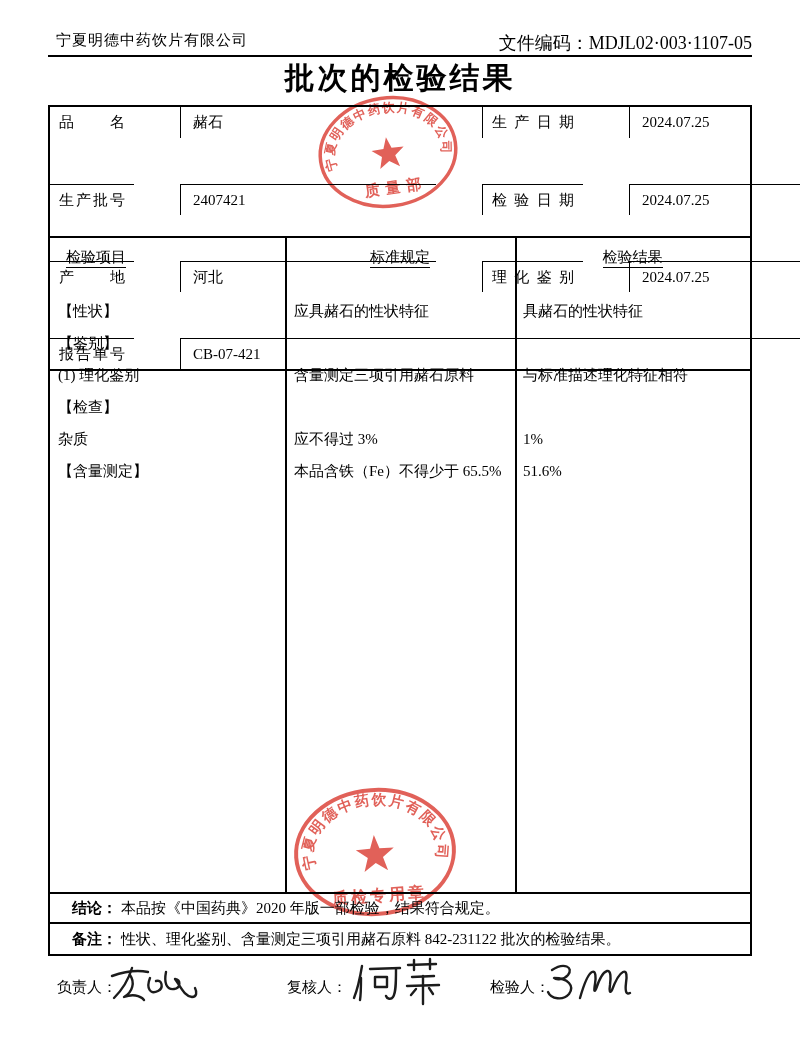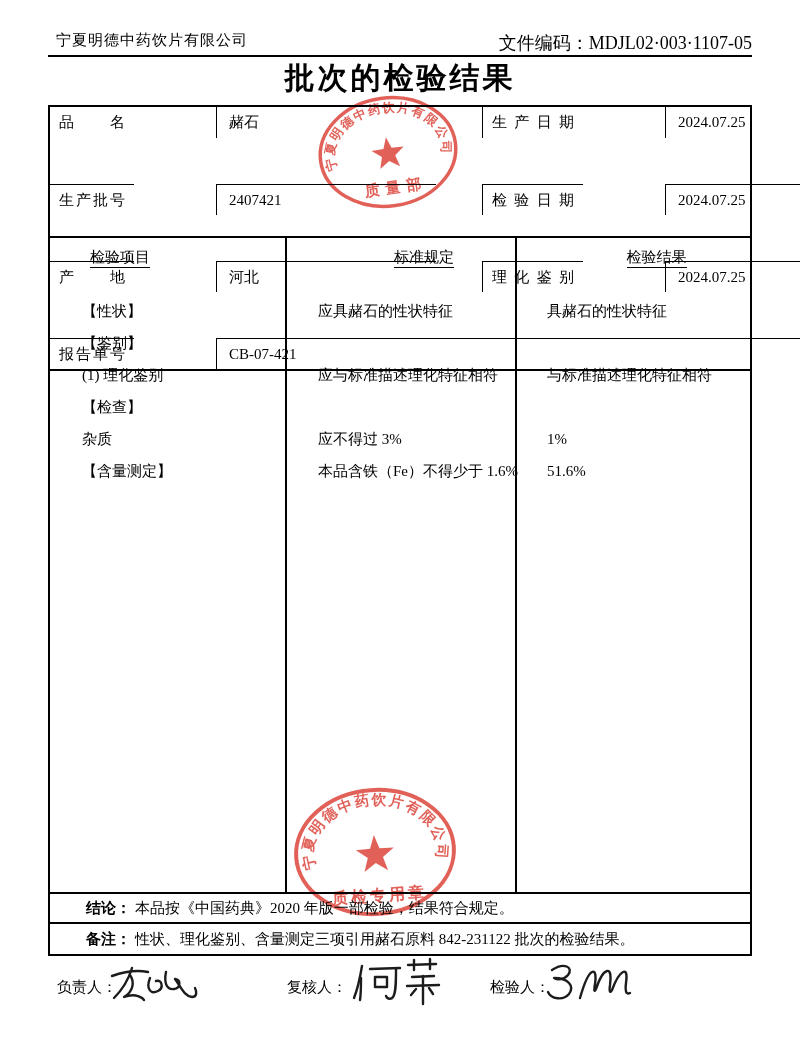--- a/index.html
+++ b/index.html
@@ -43,26 +43,26 @@
   }
   .info-table > div {
     display:flex; align-items:center;
     border-left:1.5px solid #000; border-top:1.5px solid #000;
     white-space:nowrap; overflow:visible;
   }
   .info-table > div.c0 { border-left:none; }
   .info-table > div.r0 { border-top:none; }
   .cell-label { padding:0 9px; }
   .cell-label span { display:block; width:100%; text-align:justify; text-align-last:justify; }
-  .cell-value { padding-left:12px;margin-left:36px; }
+  .cell-value { padding-left:12px; }
   .span3 { grid-column:2 / 5; }
   
   .main-table {
     position:absolute; left:48px; top:236px; width:704px; height:658px;
-    border:2px solid #000; font-size:15px;padding-left:24px;
+    border:2px solid #000; font-size:15px;
   }
   .vline { position:absolute; top:0; bottom:0; width:1.5px; background:#000; }
   .vl-1 { left:235px; } .vl-2 { left:465px; }
   .mt-header {
     display:grid; grid-template-columns:235px 230px 235px;
     padding-top:9px; line-height:20px;
   }
   .mt-header .h1 { justify-self:start; padding-left:16px; }
   .mt-header .h2, .mt-header .h3 { justify-self:center; }
   .mt-header span { border-bottom:1px solid #000; padding-bottom:2px; }
@@ -71,21 +71,21 @@
     display:grid; grid-template-columns:235px 230px 235px;
     height:32px; align-items:center; white-space:nowrap;
   }
   .mt-c1 { padding-left:8px; }
   .mt-c2 { padding-left:9px; }
   .mt-c3 { padding-left:8px; }
   
   .concl-row, .remark-row {
     position:absolute; left:48px; width:704px;
     border:2px solid #000; display:flex; align-items:center;
-    font-size:15px; padding-left:36px; white-space:nowrap; background:transparent;
+    font-size:15px; padding-left:22px; white-space:nowrap; background:transparent;
   }
   .concl-row { top:892px; height:32px; }
   .remark-row { top:922px; height:34px; }
   .row-label { font-family:"Liberation Sans","DejaVu Sans",sans-serif; font-weight:bold; margin-right:4px; }
   
   .sig-area { position:absolute; left:0; top:962px; width:758px; height:60px; }
   .sig-label { position:absolute; font-size:15px; top:16px; }
   .lbl-resp { left:57px; } .lbl-rev { left:287px; } .lbl-insp { left:490px; }
   .sig-svg { position:absolute; }
   .sig-1 { left:102px; top:0px; }
@@ -158,36 +158,36 @@
         <div class="mt-c2">应具赭石的性状特征</div>
         <div class="mt-c3">具赭石的性状特征</div>
       </div>
       <div class="mt-row">
         <div class="mt-c1">【鉴别】</div>
         <div class="mt-c2"></div>
         <div class="mt-c3"></div>
       </div>
       <div class="mt-row">
         <div class="mt-c1">(1) 理化鉴别</div>
-        <div class="mt-c2">应与标准描述理化特征相符</div>
+        <div class="mt-c2">含量测定三项引用赭石原料</div>
         <div class="mt-c3">与标准描述理化特征相符</div>
       </div>
       <div class="mt-row">
         <div class="mt-c1">【检查】</div>
         <div class="mt-c2"></div>
         <div class="mt-c3"></div>
       </div>
       <div class="mt-row">
         <div class="mt-c1">杂质</div>
         <div class="mt-c2">应不得过 3%</div>
         <div class="mt-c3">1%</div>
       </div>
       <div class="mt-row">
         <div class="mt-c1">【含量测定】</div>
-        <div class="mt-c2">本品含铁（Fe）不得少于 1.6%</div>
+        <div class="mt-c2">本品含铁（Fe）不得少于 65.5%</div>
         <div class="mt-c3">51.6%</div>
       </div>
     </div>
   </div>
 
   <div class="concl-row">
     <span class="row-label">结论：</span>
     <span>本品按《中国药典》2020 年版一部检验，结果符合规定。</span>
   </div>
   <div class="remark-row">

